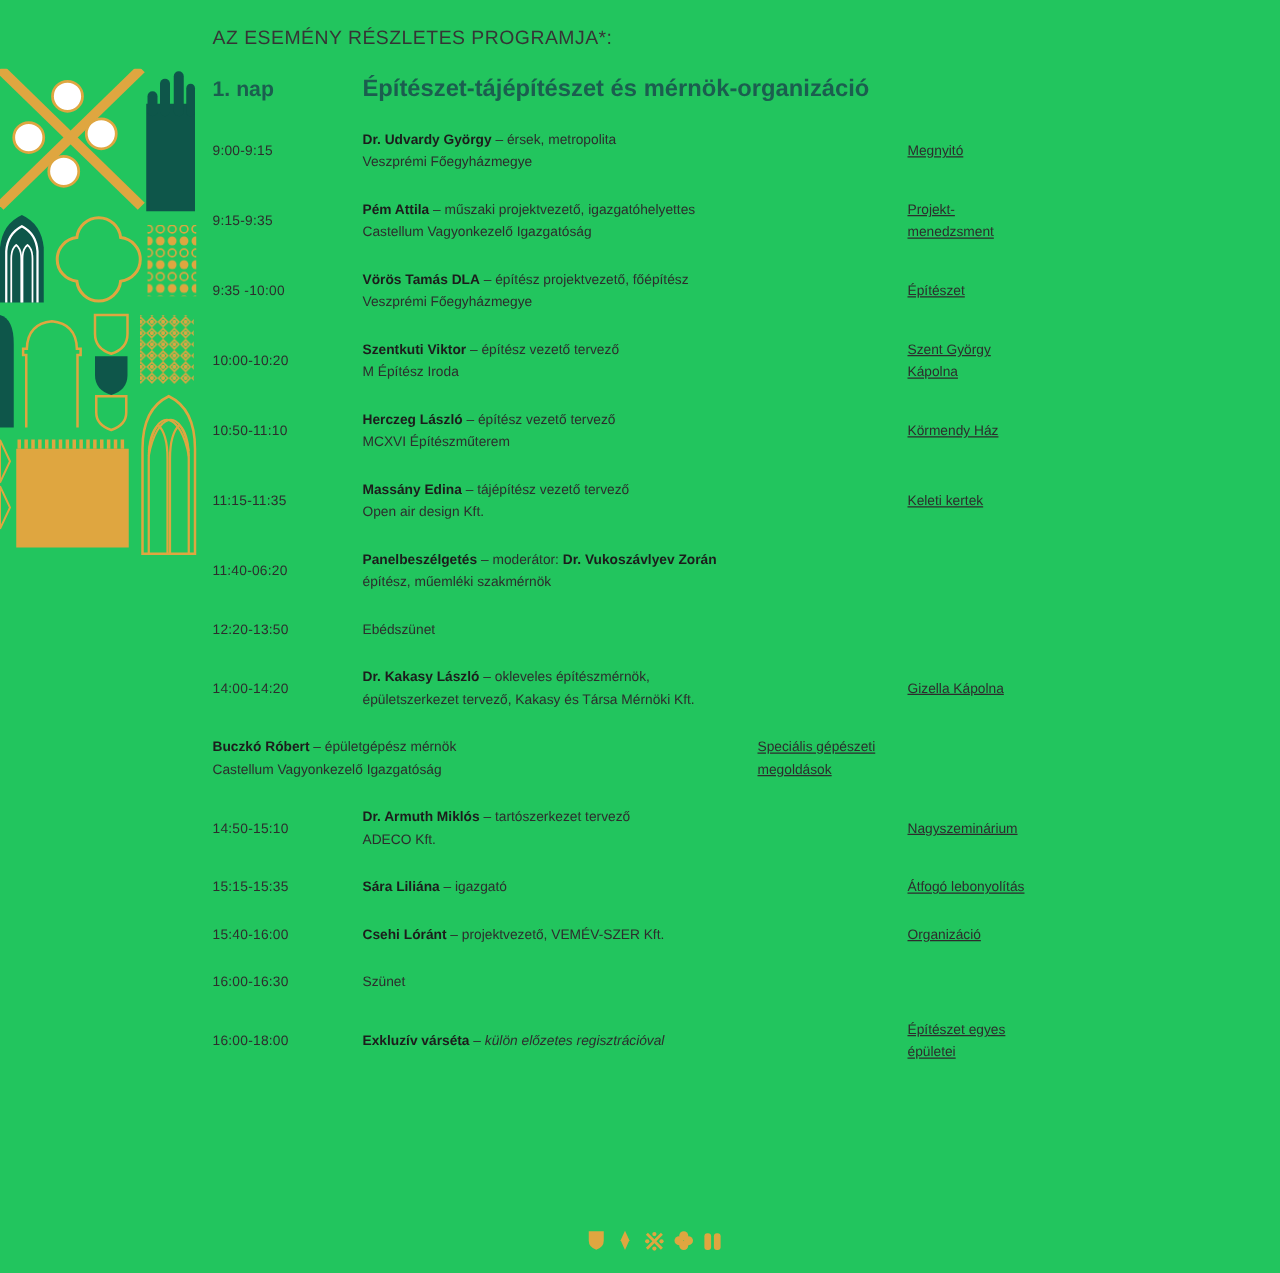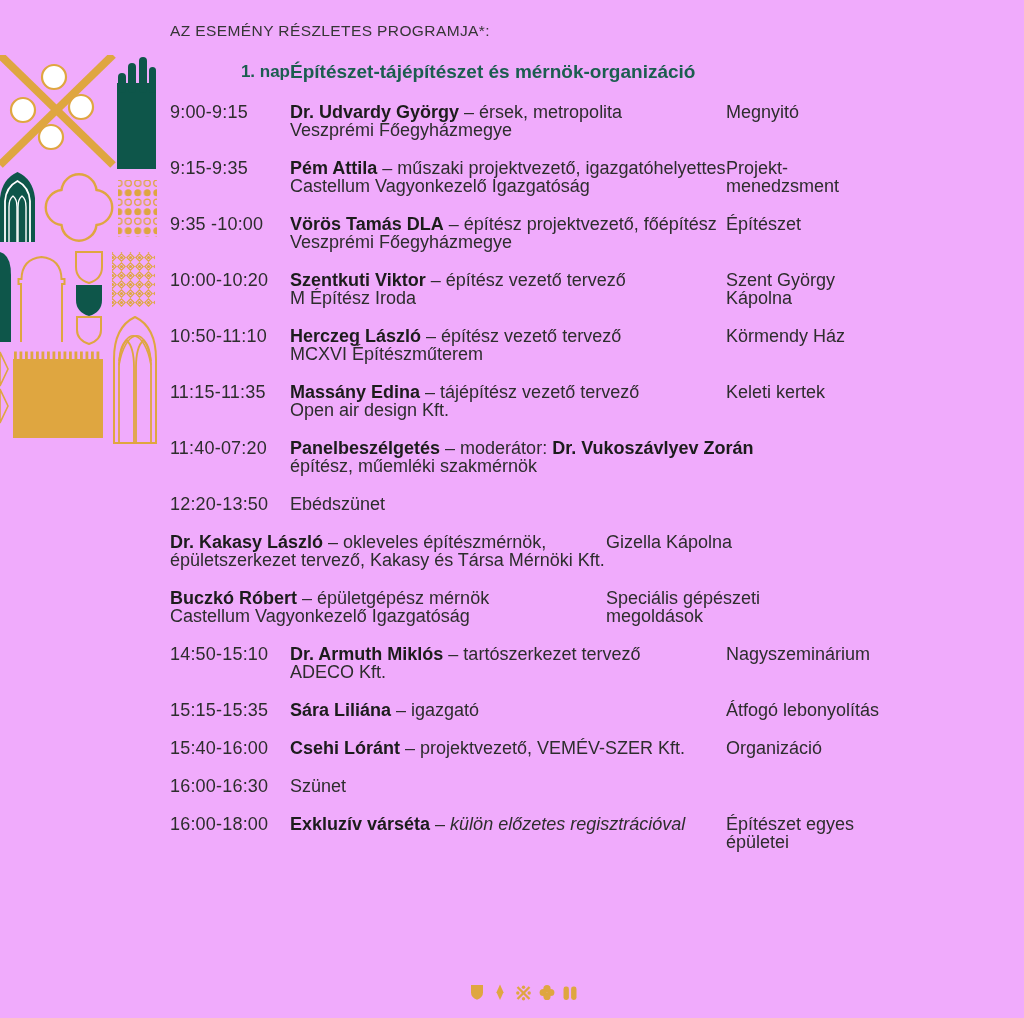--- a/index.html
+++ b/index.html
@@ -1,36 +1,36 @@
 <!DOCTYPE html>
 <html><head>
 <meta charset="utf-8">
 <style>
   html,body{margin:0;padding:0;background:#fff;}
   .page{
-    position:relative;width:1024px;height:1018px;background:#f0abfc;overflow:hidden;
+    position:relative;width:1024px;height:1018px;background:#22c55e;overflow:hidden;
     font-family:"Liberation Sans",sans-serif;color:#2d2d2d;
   }
   .content{position:absolute;left:170px;top:22px;width:720px;}
   .doc-title{
     margin:0 0 21px 0;font-size:15.5px;font-weight:400;letter-spacing:0.4px;color:#353535;
     line-height:18px;
   }
-  .day-header{display:flex;margin:0 0 20px 0;line-height:22px;text-align:right;}
+  .day-header{display:flex;margin:0 0 20px 0;line-height:22px;}
   .day-label{width:120px;flex:0 0 120px;font-weight:700;font-size:17px;color:#1b5e4f;}
   .day-title{font-weight:700;font-size:19px;color:#1b5e4f;}
   .rows{}
-  .row{display:flex;margin-bottom:20px;font-size:18px;line-height:18px;}
+  .row{display:flex;margin-bottom:20px;font-size:11px;line-height:18px;align-items:center;}
   .col-time{width:120px;flex:0 0 120px;letter-spacing:0.2px;color:#2d2d2d;white-space:nowrap;}
   .col-main{width:436px;flex:0 0 436px;}
   .line1{white-space:nowrap;}
   .line2{white-space:nowrap;}
   .spk{font-weight:700;color:#1c1c1c;}
   .ital{font-style:italic;}
-  .col-right{width:160px;flex:0 0 160px;white-space:pre-line;}
+  .col-right{width:160px;flex:0 0 160px;white-space:pre-line;text-decoration:underline;}
   .artwork{position:absolute;left:0;top:55px;}
   .footer-icons{
     position:absolute;left:469px;top:983px;display:flex;gap:7px;align-items:center;height:18px;
   }
   .footer-icons svg{display:block;}
 </style>
 </head>
 <body>
 
 <div class="page">
@@ -167,37 +167,38 @@
       <div class="row">
         <div class="col-time">11:15-11:35</div>
         <div class="col-main">
           <div class="line1"><span class="spk">Massány Edina</span><span> – tájépítész vezető tervező</span></div>
           <div class="line2">Open air design Kft.</div>
         </div>
         <div class="col-right">Keleti kertek</div>
       </div>
 
       <div class="row">
-        <div class="col-time">11:40-07:20</div>
+        <div class="col-time">11:40-06:20</div>
         <div class="col-main">
           <div class="line1"><span class="spk">Panelbeszélgetés</span><span> – moderátor: </span><span class="spk">Dr. Vukoszávlyev Zorán</span></div>
           <div class="line2">építész, műemléki szakmérnök</div>
         </div>
         <div class="col-right"></div>
       </div>
 
       <div class="row">
         <div class="col-time">12:20-13:50</div>
         <div class="col-main">
           <div class="line1"><span class="spk"></span><span>Ebédszünet</span></div>
         </div>
         <div class="col-right"></div>
       </div>
 
       <div class="row">
+        <div class="col-time">14:00-14:20</div>
         <div class="col-main">
           <div class="line1"><span class="spk">Dr. Kakasy László</span><span> – okleveles építészmérnök,</span></div>
           <div class="line2">épületszerkezet tervező, Kakasy és Társa Mérnöki Kft.</div>
         </div>
         <div class="col-right">Gizella Kápolna</div>
       </div>
 
       <div class="row">
         <div class="col-main">
           <div class="line1"><span class="spk">Buczkó Róbert</span><span> – épületgépész mérnök</span></div>

